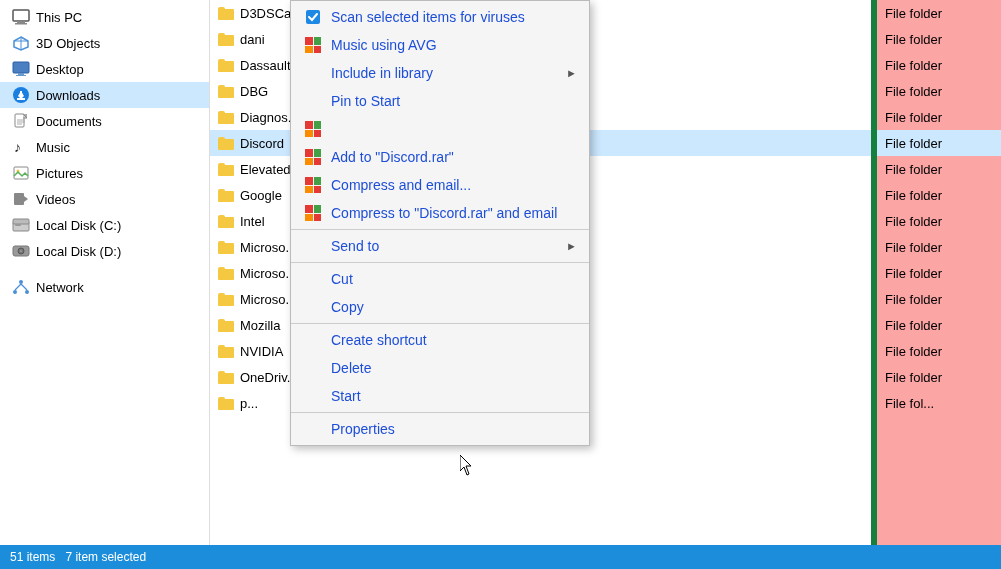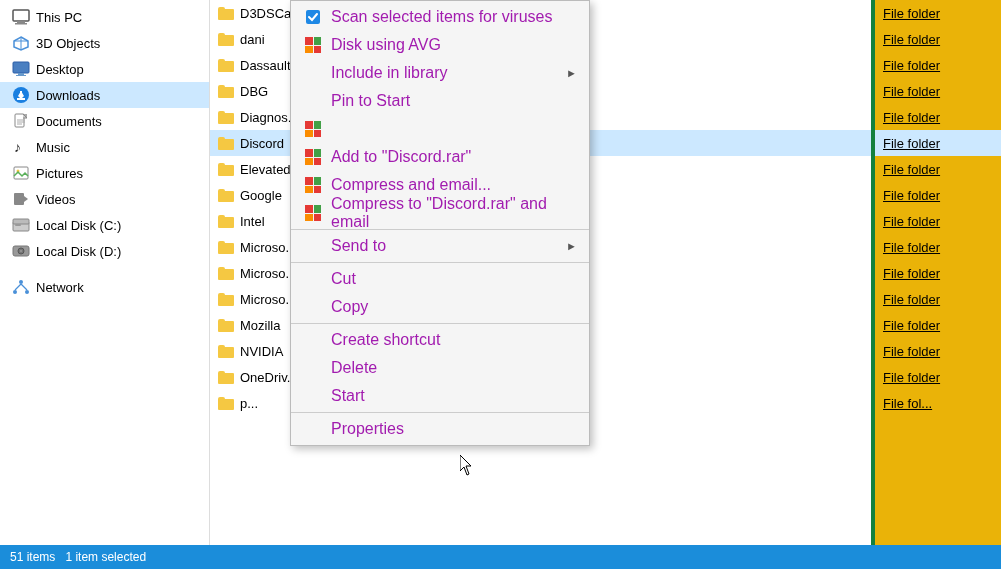--- a/index.html
+++ b/index.html
@@ -11,21 +11,21 @@
       height: 569px;
       overflow: hidden;
       position: relative;
     }
 
     
     .explorer-container {
       display: flex;
       width: 100%;
       height: 100%;
-      background: #eab308;
+      background: #fca5a5;
     }
 
     
     .sidebar {
       width: 210px;
       min-width: 210px;
       background: #fff;
       border-right: 1px solid #ddd;
       padding-top: 4px;
       overflow-y: auto;
@@ -96,24 +96,23 @@
 
     .file-item-name {
       font-size: 13px;
       color: #000;
     }
 
     
     .type-column {
       width: 130px;
       min-width: 130px;
-      border-left: 4px solid #15803d;
+      border-left: 6px solid #15803d;
       overflow-y: auto;
       flex-shrink: 0;
-      text-decoration: underline;
     }
 
     .type-item {
       height: 26px;
       display: flex;
       align-items: center;
       padding: 0 8px;
       font-size: 13px;
       color: #000;
     }
@@ -148,22 +147,22 @@
       width: 20px;
       height: 20px;
       margin-right: 8px;
       display: flex;
       align-items: center;
       justify-content: center;
       flex-shrink: 0;
     }
 
     .menu-item-label {
-      font-size: 16px;
-      color: #a21caf;
+      font-size: 14px;
+      color: #1d4ed8;
       flex: 1;
     }
 
     .menu-item-arrow {
       font-size: 11px;
       color: #555;
     }
 
     .menu-separator {
       height: 1px;
@@ -371,21 +370,21 @@
             <line x1="9" y1="5" x2="3" y2="11" stroke="#4a90d9" stroke-width="1.2"></line>
             <line x1="9" y1="5" x2="15" y2="11" stroke="#4a90d9" stroke-width="1.2"></line>
           </svg>
       </div>
       <span class="sidebar-label">Network</span>
     </div>
 
     <div class="sidebar-footer">
       <span>51 items</span>
       &nbsp;&nbsp;&nbsp;
-      <span>1 item selected</span>
+      <span>7 item selected</span>
     </div>
   </div>
 
   <div class="file-list">
     <div class="file-list-inner">
 
       <div class="file-item">
         <div class="folder-yellow" style="margin-right:6px"></div>
         <span class="file-item-name">D3DSCa...</span>
       </div>
@@ -487,21 +486,21 @@
 
   <div class="menu-item">
     <div class="menu-item-icon">
       <div class="avg-icon">
         <div class="avg-square"></div>
         <div class="avg-square green"></div>
         <div class="avg-square orange"></div>
         <div class="avg-square"></div>
       </div>
     </div>
-    <span class="menu-item-label">Disk using AVG</span>
+    <span class="menu-item-label">Music using AVG</span>
   </div>
 
   <div class="menu-item">
     <div class="menu-item-icon"></div>
     <span class="menu-item-label">Include in library</span>
     <span class="menu-item-arrow">►</span>
   </div>
 
   <div class="menu-item">
     <div class="menu-item-icon"></div>

